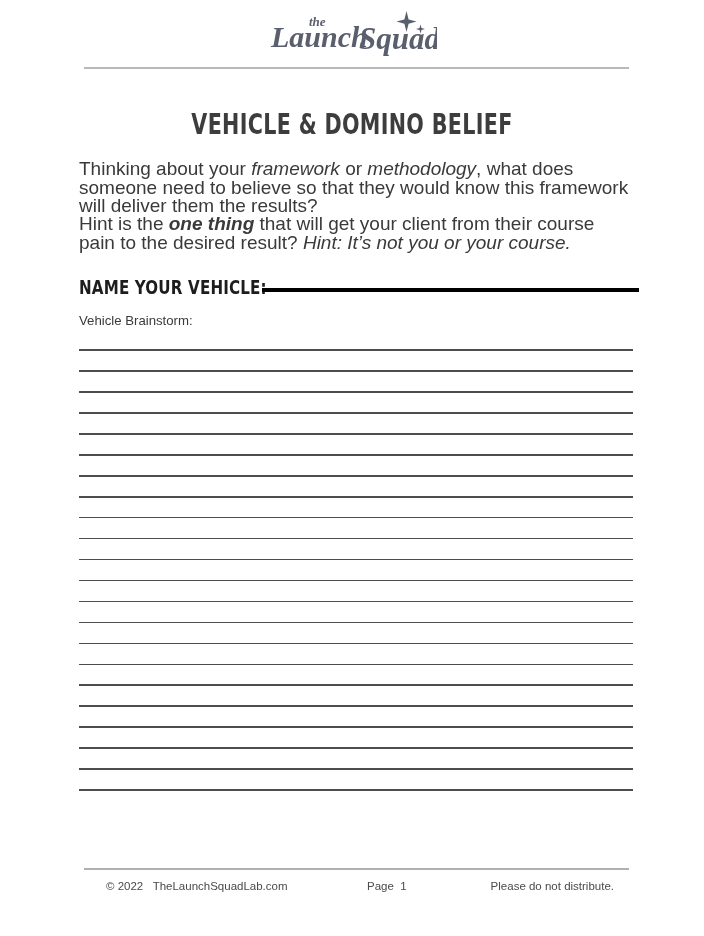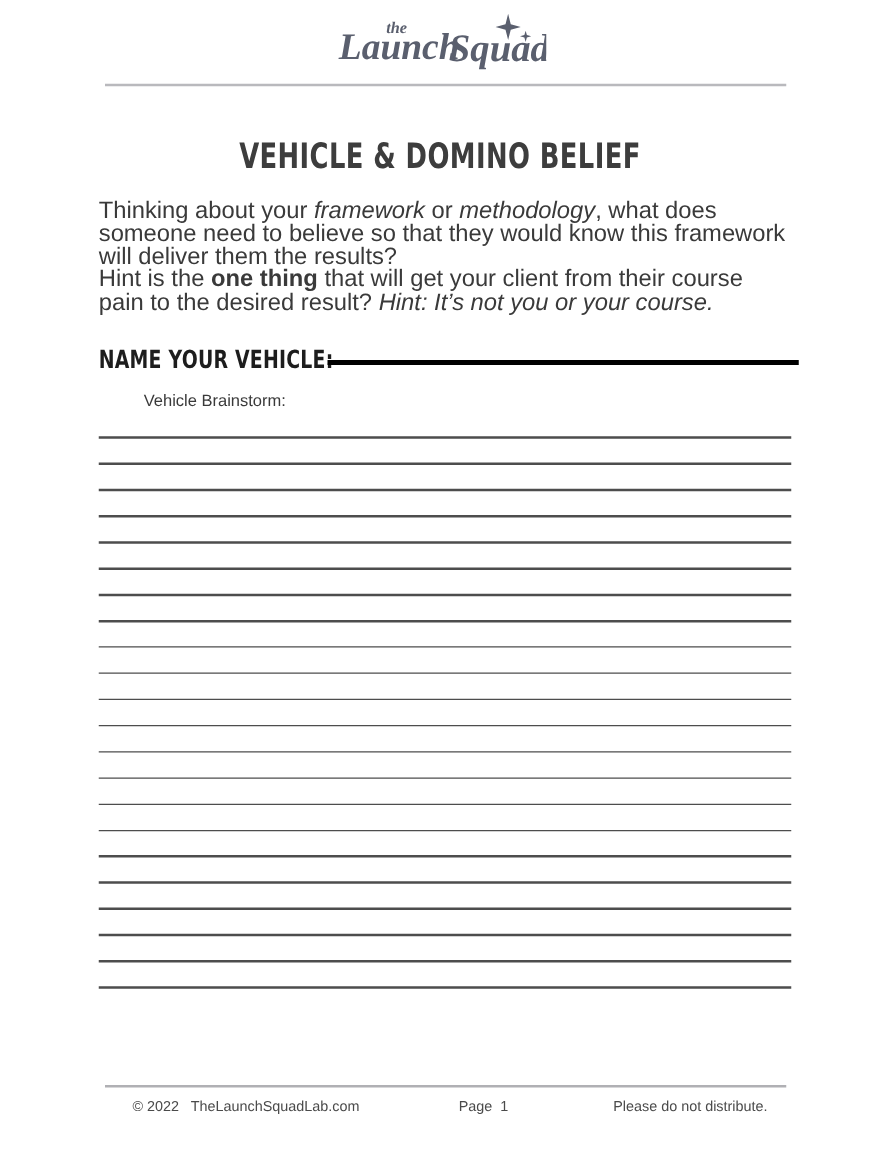--- a/index.html
+++ b/index.html
@@ -75,21 +75,21 @@
     left: 79px;
     width: 554px;
     font-size: 19px;
     line-height: 18.5px;
     color: #3a3a3a;
   }
   .para-1 { top: 160px; }
   .para-2 { top: 215px; }
 
   .it { font-style: italic; }
-  .bi { font-weight: bold; }
+  .bi { font-style: italic; font-weight: bold; }
 
   
   .section-head {
     position: absolute;
     left: 79px;
     top: 275px;
     width: 560px;
     height: 26px;
     white-space: nowrap;
     overflow: hidden;
@@ -115,21 +115,20 @@
   }
 
   
   .brainstorm-label {
     position: absolute;
     left: 79px;
     top: 312px;
     font-size: 13.2px;
     line-height: 18px;
     color: #3a3a3a;
-    margin-left: 36px;
   }
 
   
   .lines {
     position: absolute;
     left: 79px;
     top: 330px;
     width: 554px;
   }
   .write-line {

